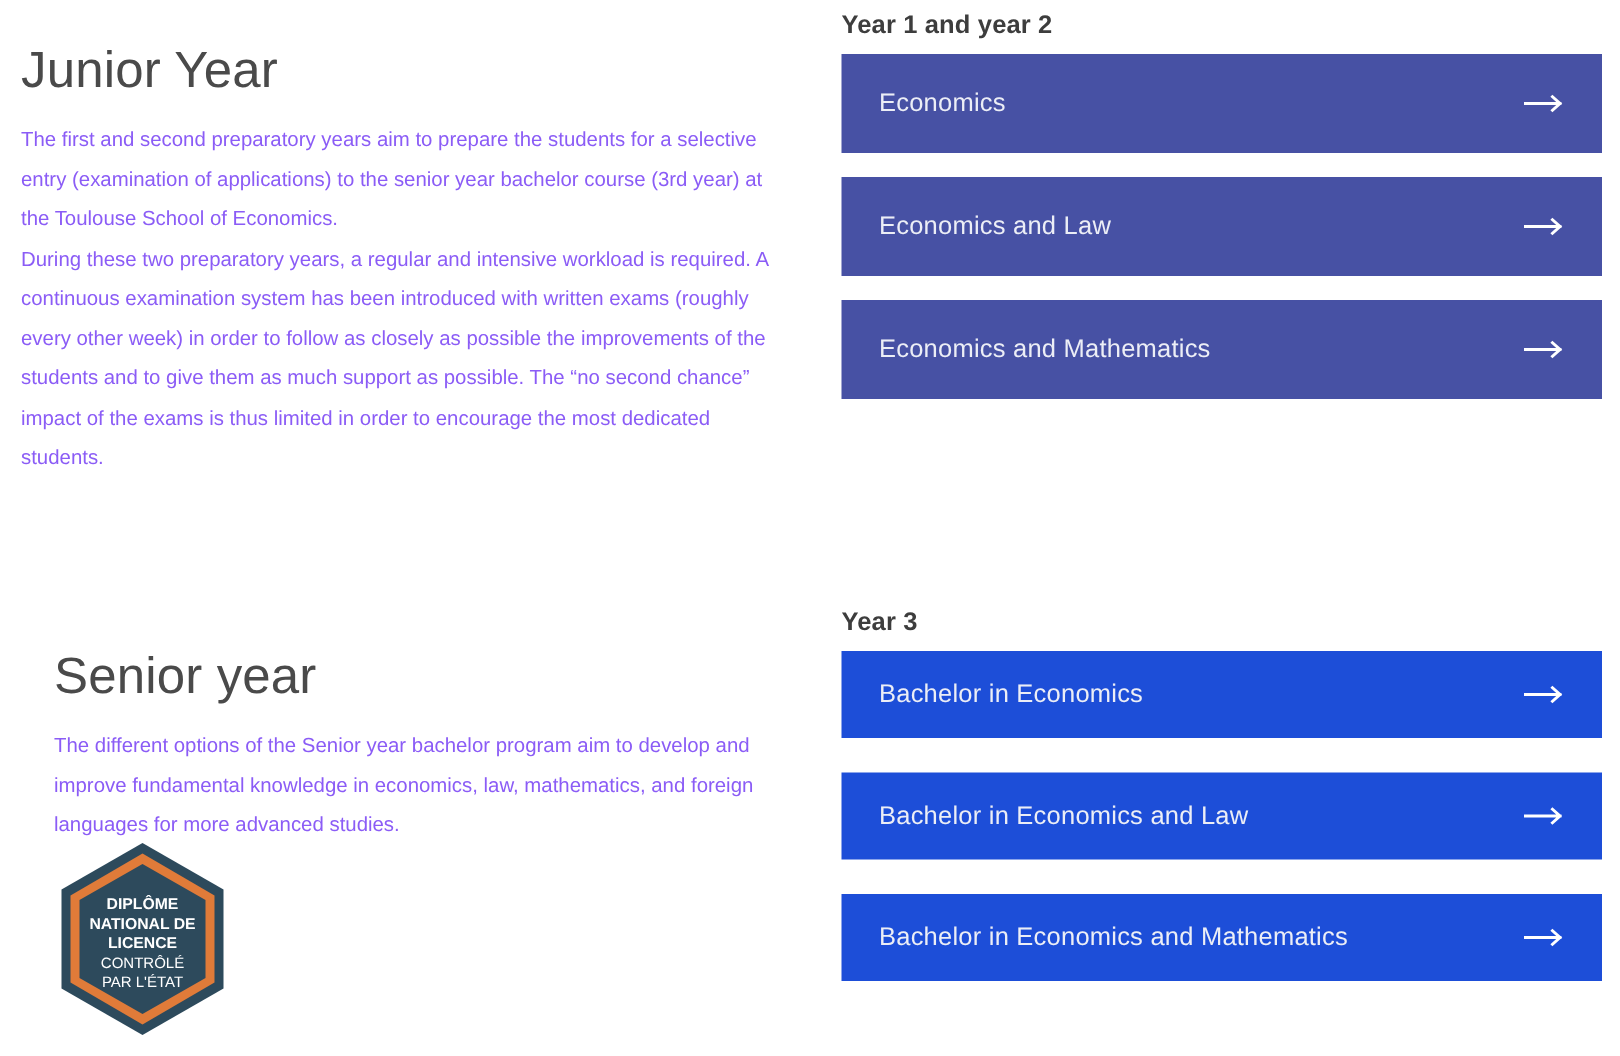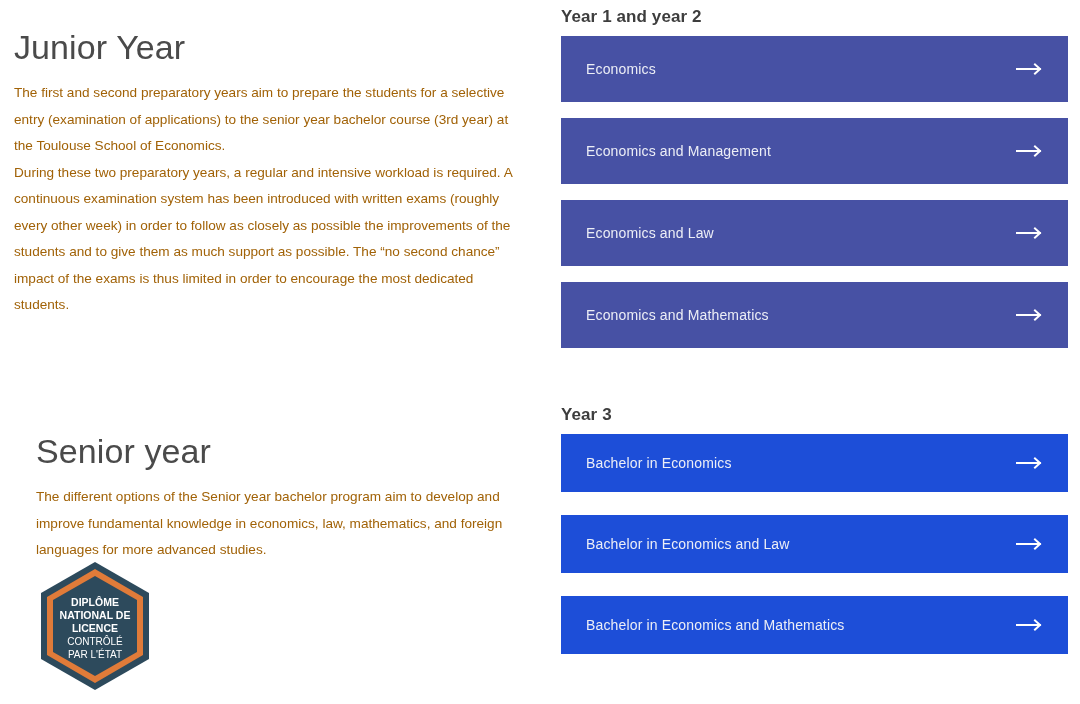--- a/index.html
+++ b/index.html
@@ -37,21 +37,21 @@
     font-weight: 400;
     color: #4a4a4a;
     letter-spacing: 0.1px;
     line-height: 1.15;
     margin-bottom: 13px;
   }
 
   .body-text {
     font-size: 13.6px;
     line-height: 26.5px;
-    color: #a16207;
+    color: #8b5cf6;
     font-weight: 400;
   }
 
   .body-text p { margin: 0; }
 
   
   .badge-wrap {
     position: absolute;
     left: 36px;
     top: 560px;
@@ -83,21 +83,21 @@
   .btn {
     display: flex;
     align-items: center;
     justify-content: space-between;
     width: 507px;
     border: none;
     cursor: pointer;
     text-align: left;
     padding: 0 24px 0 25px;
     font-family: "Liberation Sans", sans-serif;
-    font-size: 14px;
+    font-size: 17px;
     font-weight: 400;
     color: #eceef6;
     letter-spacing: 0.15px;
   }
 
   .btn .btn-label { flex: 0 1 auto; white-space: nowrap; }
 
   .btn .arrow-icon {
     flex: 0 0 auto;
     width: 28px;
@@ -168,26 +168,20 @@
     <div class="group-year12">
       <div class="group-title">Year 1 and year 2</div>
 
       <button class="btn">
         <span class="btn-label">Economics</span>
         <svg class="arrow-icon" viewBox="0 0 28 14">
           <path d="M1 7 H24 M19 2.5 L24 7 L19 11.5" fill="none" stroke="#ffffff" stroke-width="2" stroke-linecap="square" stroke-linejoin="miter"></path>
         </svg>
       </button>
 
-      <button class="btn">
-        <span class="btn-label">Economics and Management</span>
-        <svg class="arrow-icon" viewBox="0 0 28 14">
-          <path d="M1 7 H24 M19 2.5 L24 7 L19 11.5" fill="none" stroke="#ffffff" stroke-width="2" stroke-linecap="square" stroke-linejoin="miter"></path>
-        </svg>
-      </button>
 
       <button class="btn">
         <span class="btn-label">Economics and Law</span>
         <svg class="arrow-icon" viewBox="0 0 28 14">
           <path d="M1 7 H24 M19 2.5 L24 7 L19 11.5" fill="none" stroke="#ffffff" stroke-width="2" stroke-linecap="square" stroke-linejoin="miter"></path>
         </svg>
       </button>
 
       <button class="btn">
         <span class="btn-label">Economics and Mathematics</span>

